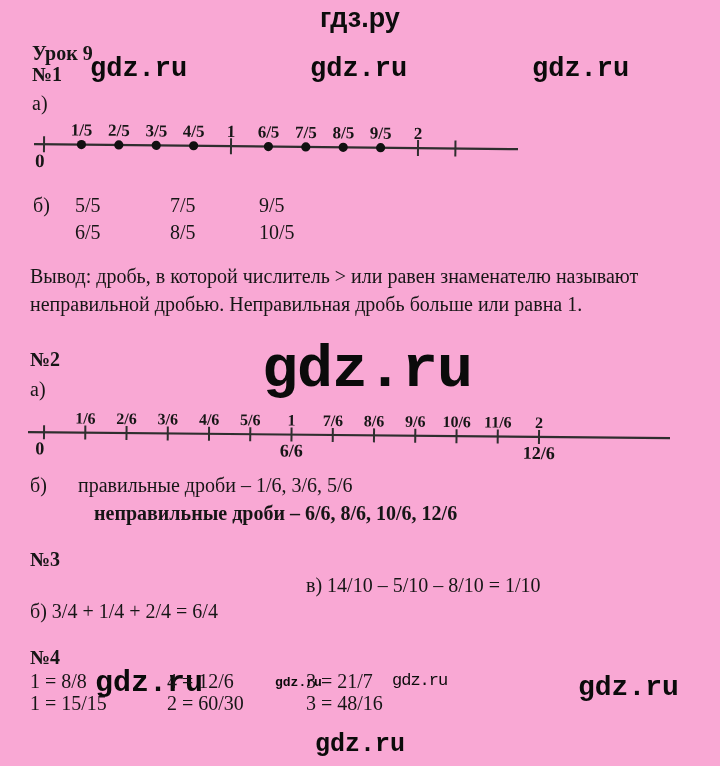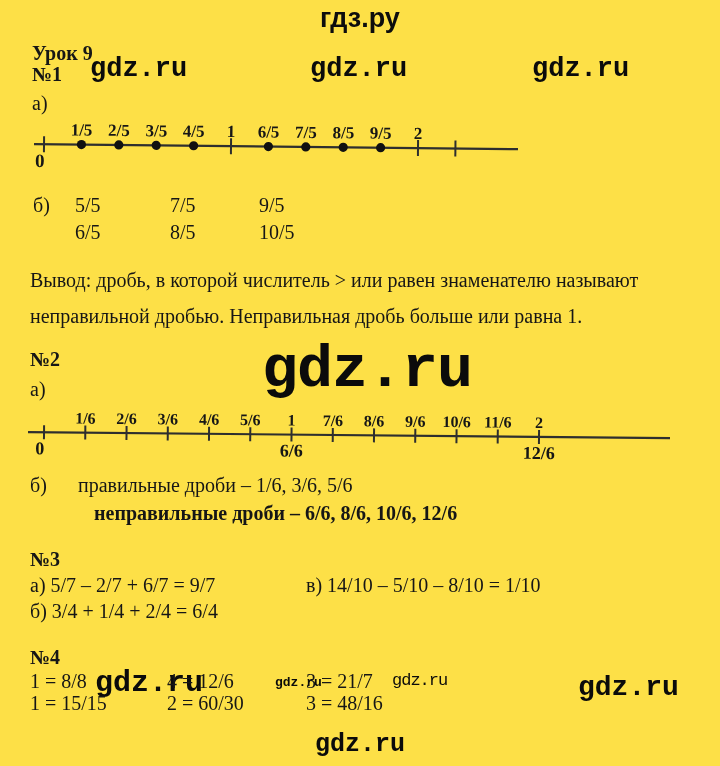--- a/index.html
+++ b/index.html
@@ -1,19 +1,19 @@
 <!DOCTYPE html>
 <html><head>
 <meta charset="utf-8">
 <style>
   html,body{margin:0;padding:0;background:#ffffff;}
   .page{
     position:relative;
     width:720px;height:766px;
-    background:#fde047;
+    background:#f9a8d4;
     font-family:"Liberation Serif",serif;
     color:#161616;
     overflow:hidden;
   }
   .abs{position:absolute;white-space:nowrap;}
   .site-header{
     left:0;top:3px;width:720px;text-align:center;
     font-family:"Liberation Sans",sans-serif;
     font-weight:bold;font-size:27px;color:#0d0d0d;
   }
@@ -25,21 +25,21 @@
     font-family:Liberation Mono, monospace;
     font-weight:bold;color:#0b0b0b;line-height:1;
   }
   .wm-row{font-size:27px;top:56px;}
   .wm-big{font-size:60px;letter-spacing:-1px;}
   .wm-small{font-weight:bold;font-size:13px;}
   .wm-small2{font-weight:normal;font-size:17px;letter-spacing:-1px;}
   .wm-footer{left:0;top:732px;width:720px;text-align:center;font-size:25px;}
   .conclusion{
     left:30px;top:262px;width:668px;white-space:normal;
-    font-size:20px;line-height:36px;
+    font-size:20px;line-height:28px;
   }
   .nl{transform-origin:0 50%;}
   .nl svg text{
     font-family:"Liberation Serif",serif;
     font-weight:bold;fill:#161616;
   }
 </style>
 </head>
 <body>
 
@@ -125,24 +125,20 @@
         <line x1="517" y1="21" x2="517" y2="35" stroke="#2e2e2e" stroke-width="2"></line>
         <text x="517" y="19" text-anchor="middle" font-size="16">2</text>
         <text x="517" y="50" text-anchor="middle" font-size="18">12/6</text>
       </svg></div>
 
   <div class="abs part-label" style="left:30px;top:474px;">б)</div>
   <div class="abs body-text" style="left:78px;top:474px;">правильные дроби – 1/6, 3/6, 5/6</div>
   <div class="abs body-text" style="left:94px;top:502px;font-weight:bold;">неправильные дроби – 6/6, 8/6, 10/6, 12/6</div>
 
   <div class="abs task-num" style="left:30px;top:548px;">№3</div>
-  <div class="abs body-text" style="left:30px;top:574px;">
-    <span>а)</span>
-    <span>5/7 – 2/7 + 6/7 = 9/7</span>
-  </div>
   <div class="abs body-text" style="left:306px;top:574px;text-align:right;">
     <span>в)</span>
     <span>14/10 – 5/10 – 8/10 = 1/10</span>
   </div>
   <div class="abs body-text" style="left:30px;top:600px;">
     <span>б)</span>
     <span>3/4 + 1/4  + 2/4 = 6/4</span>
   </div>
 
   <div class="abs task-num" style="left:30px;top:646px;">№4</div>

